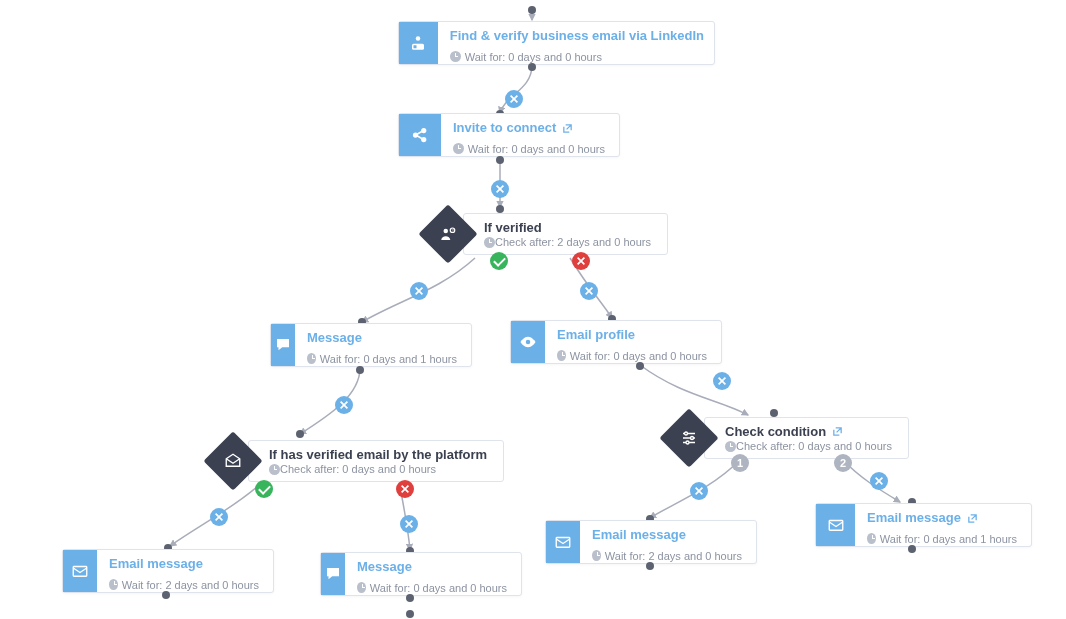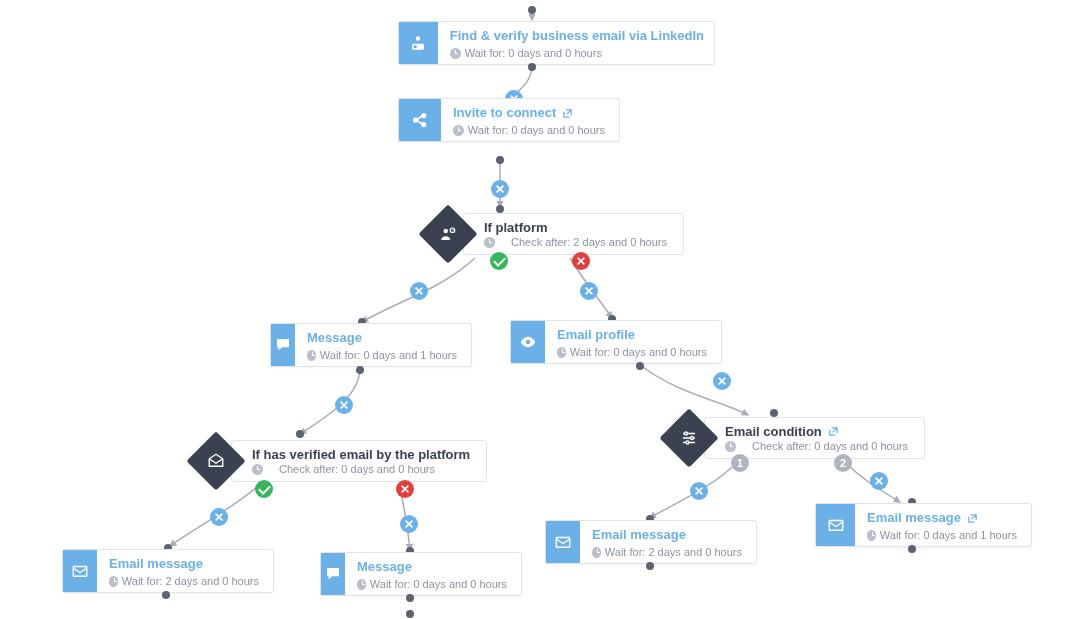--- a/index.html
+++ b/index.html
@@ -2,36 +2,36 @@
 <html><head>
 <meta charset="utf-8">
 <style>
   html,body{margin:0;padding:0;width:1066px;height:619px;background:#fff;font-family:'Segoe UI',Arial,sans-serif;font-size:12px;color:#6b7280;overflow:hidden}
   .canvas{position:relative;width:1066px;height:619px}
   svg.edges{position:absolute;left:0;top:0;width:1066px;height:619px;pointer-events:none}
 
   
   .node{position:absolute;display:flex;align-items:stretch;background:#fff;border:1px solid #dfe3eb;border-radius:3px;box-shadow:0 1px 3px rgba(0,0,0,.04);height:42px}
   .node .nicon{width:42px;background:#6cb0e8;display:flex;align-items:center;justify-content:center;color:#fff}
-  .node .ntext{padding:6px 14px 0 12px;display:flex;flex-direction:column;justify-content:flex-start;min-width:150px;line-height:1.3}
+  .node .ntext{padding:6px 14px 0 12px;display:flex;flex-direction:column;justify-content:space-between;min-width:150px;line-height:1.3}
   .node .ntitle{color:#6cb0e8;font-weight:600;font-size:13px;display:flex;align-items:center;gap:6px;white-space:nowrap}
   .node .nwait{color:#8c93a1;font-size:11px;display:flex;align-items:center;gap:4px;margin-top:1px;white-space:nowrap}
   .node .nwait .clk{width:11px;height:11px;border-radius:50%;background:#b9bfcb;position:relative}
   .node .nwait .clk::before{content:"";position:absolute;left:5px;top:2px;width:1px;height:4px;background:#fff}
   .node .nwait .clk::after{content:"";position:absolute;left:5px;top:5px;width:3px;height:1px;background:#fff}
   .ext{width:11px;height:11px;display:inline-block}
   .ext svg{display:block}
 
   
   .cond{position:absolute;display:flex;align-items:center}
   .cond .dia{width:42px;height:42px;background:#3b4150;transform:rotate(45deg);display:flex;align-items:center;justify-content:center;color:#fff;border-radius:3px}
   .cond .dia>span{transform:rotate(-45deg);display:flex;align-items:center;justify-content:center}
   .cond .cbox{background:#fff;border:1px solid #dfe3eb;border-top:1px solid #dfe3eb;border-radius:3px;margin-left:-6px;padding:6px 16px 6px 20px;height:42px;box-sizing:border-box;display:flex;flex-direction:column;justify-content:center;min-width:180px}
   .cond .ctitle{color:#3b4150;font-weight:600;font-size:13px;display:flex;align-items:center;gap:6px;white-space:nowrap}
-  .cond .cwait{color:#8c93a1;font-size:11px;display:flex;align-items:center;gap:16px;margin-top:1px;white-space:nowrap}
+  .cond .cwait{color:#8c93a1;font-size:11px;display:flex;align-items:center;gap:0;margin-top:1px;white-space:nowrap}
   .cond .cwait .clk{width:11px;height:11px;border-radius:50%;background:#b9bfcb;position:relative}
   .cond .cwait .clk::before{content:"";position:absolute;left:5px;top:2px;width:1px;height:4px;background:#fff}
   .cond .cwait .clk::after{content:"";position:absolute;left:5px;top:5px;width:3px;height:1px;background:#fff}
 
   
   .port{position:absolute;width:8px;height:8px;border-radius:50%;background:#5c6270}
   .del{position:absolute;width:18px;height:18px;border-radius:50%;background:#6cb0e8;color:#fff;display:flex;align-items:center;justify-content:center;font-size:11px;font-weight:700}
   .del::before{content:"";display:block;width:8px;height:8px;background:#fff;clip-path:polygon(15% 0,50% 35%,85% 0,100% 15%,65% 50%,100% 85%,85% 100%,50% 65%,15% 100%,0 85%,35% 50%,0 15%)}
   .yes{position:absolute;width:18px;height:18px;border-radius:50%;background:#38b55c;display:flex;align-items:center;justify-content:center}
   .yes::before{content:"";display:block;width:9px;height:5px;border-left:2px solid #fff;border-bottom:2px solid #fff;transform:rotate(-45deg);margin-top:-2px}
@@ -101,21 +101,21 @@
     <div class="nwait">
           <span class="clk"></span>
           <span>Wait for: 0 days and 0 hours</span>
         </div>
   </div>
 </div>
 <div class="port" style="left:528px;top:63px"></div>
 <div class="del" style="left:505px;top:90px"></div>
 
 <div class="port" style="left:496px;top:110px"></div>
-<div class="node" style="left:398px;top:98px;width:220px">
+<div class="node" style="left:398px;top:113px;width:220px">
   <div class="nicon">
     <svg class="ic" viewBox="0 0 24 24" fill="none" stroke="#fff" stroke-width="2">
           <circle cx="6" cy="12" r="2.5" fill="#fff"></circle>
           <circle cx="17" cy="6" r="2.5" fill="#fff"></circle>
           <circle cx="17" cy="18" r="2.5" fill="#fff"></circle>
           <path d="M8 11 15 7M8 13 15 17"></path>
         </svg>
   </div>
   <div class="ntext">
     <div class="ntitle">
@@ -142,21 +142,21 @@
           <svg class="ic" viewBox="0 0 24 24" fill="#fff">
             <circle cx="9" cy="8" r="3"></circle>
             <path d="M3 20c0-3 3-5 6-5s6 2 6 5z"></path>
             <circle cx="18" cy="7" r="3" fill="none" stroke="#fff" stroke-width="1.6"></circle>
             <text x="18" y="9.5" font-size="5" text-anchor="middle" fill="#fff">?</text>
           </svg>
         </span>
       </div>
   <div class="cbox">
     <div class="ctitle">
-          <span>If platform</span>
+          <span>If verified</span>
         </div>
     <div class="cwait">
           <span class="clk"></span>
           <span>Check after: 2 days and 0 hours</span>
         </div>
   </div>
 </div>
 <div class="yes" style="left:490px;top:252px"></div>
 <div class="no" style="left:572px;top:252px"></div>
 <div class="del" style="left:410px;top:282px"></div>
@@ -197,21 +197,21 @@
     <div class="nwait">
           <span class="clk"></span>
           <span>Wait for: 0 days and 0 hours</span>
         </div>
   </div>
 </div>
 <div class="port" style="left:636px;top:362px"></div>
 <div class="del" style="left:713px;top:372px"></div>
 
 <div class="port" style="left:296px;top:430px"></div>
-<div class="cond" style="left:195px;top:440px">
+<div class="cond" style="left:212px;top:440px">
   <div class="dia">
         <span>
           <svg class="ic" viewBox="0 0 24 24" fill="none" stroke="#fff" stroke-width="1.8">
             <path d="M3 9l9-6 9 6v10H3z"></path>
             <path d="M3 9l9 6 9-6"></path>
           </svg>
         </span>
       </div>
   <div class="cbox" style="min-width:245px">
     <div class="ctitle">
@@ -277,21 +277,21 @@
             <path d="M10 6h10M4 6h2"></path>
             <circle cx="16" cy="12" r="2"></circle>
             <path d="M4 12h10M18 12h2"></path>
             <circle cx="10" cy="18" r="2"></circle>
             <path d="M4 18h4M12 18h8"></path>
           </svg>
         </span>
       </div>
   <div class="cbox" style="min-width:190px">
     <div class="ctitle">
-          <span>Email condition</span>
+          <span>Check condition</span>
           <span class="ext">
             <svg viewBox="0 0 12 12">
               <path d="M4 2h6v6M10 2 5 7M2 4v6h6" stroke="#6cb0e8" stroke-width="1.4" fill="none"></path>
             </svg>
           </span>
         </div>
     <div class="cwait">
           <span class="clk"></span>
           <span>Check after: 0 days and 0 hours</span>
         </div>

